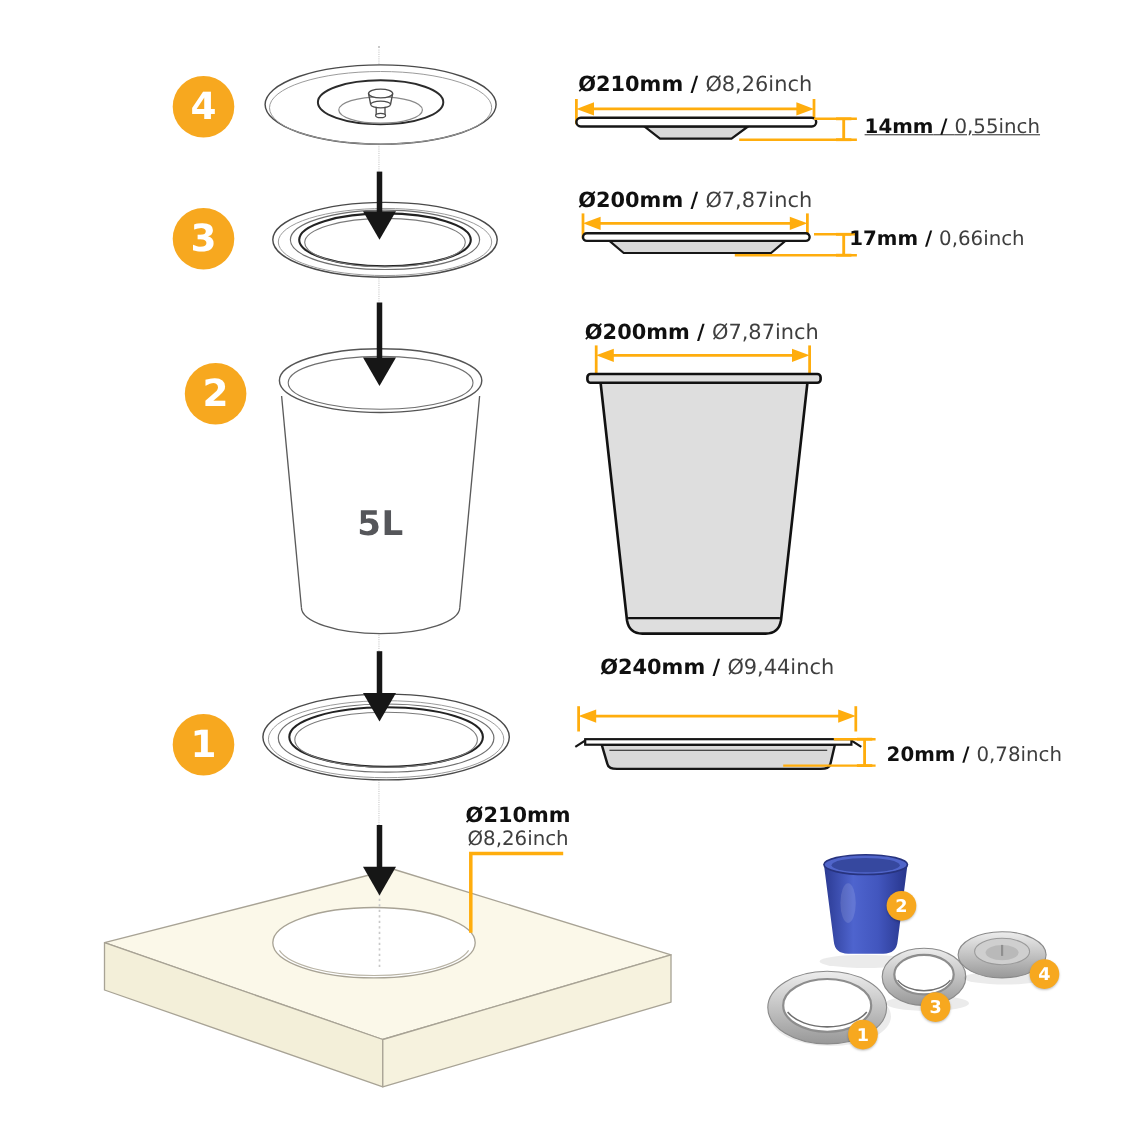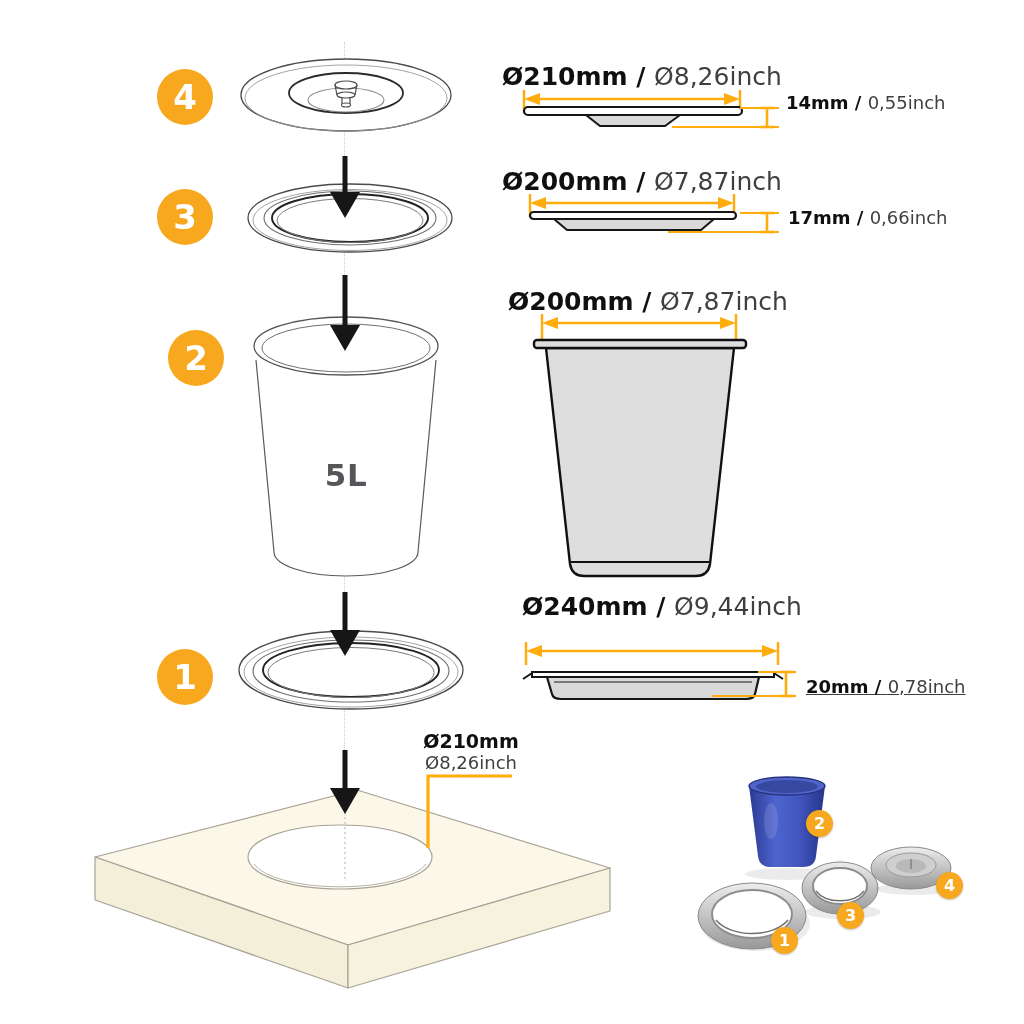--- a/index.html
+++ b/index.html
@@ -15,21 +15,21 @@
     position:absolute;width:56px;height:56px;border-radius:50%;
     background:#F7A81F;color:#fff;font-weight:700;font-size:34px;
     display:flex;align-items:center;justify-content:center;line-height:1;
   }
   .badge-sm{
     width:27px;height:27px;font-size:16px;
     box-shadow:0 1px 2px rgba(0,0,0,.25);
   }
   
   .dim-label{
-    position:absolute;text-align:center;font-size:25px;white-space:nowrap;
+    position:absolute;text-align:center;font-size:19px;white-space:nowrap;
     color:#3f3f3f;line-height:22px;
   }
   .dim-label .b{font-weight:700;color:#101010;}
   .h-label{
     position:absolute;font-size:18px;white-space:nowrap;color:#3f3f3f;line-height:20px;
   }
   .h-label .b{font-weight:700;color:#101010;}
   .cutout-mm{position:absolute;width:120px;text-align:center;font-size:19px;font-weight:700;color:#101010;line-height:21px;}
   .cutout-in{position:absolute;width:120px;text-align:center;font-size:18px;color:#3f3f3f;line-height:20px;}
   .dotline{position:absolute;width:0;border-left:1.5px dotted #c9c9c9;}
@@ -157,21 +157,21 @@
 </svg>
 <svg class="abs" style="left:666px;top:103px;" width="116" height="30" viewBox="0 0 116 30">
   <g stroke="#FFAD0D" fill="none">
     <line x1="74" y1="5" x2="113" y2="5" stroke-width="2.2"></line>
     <line x1="6" y1="24" x2="113" y2="24" stroke-width="2.2"></line>
     <line x1="101" y1="5" x2="101" y2="24" stroke-width="2.6"></line>
     <line x1="94" y1="5" x2="108" y2="5" stroke-width="2.6"></line>
     <line x1="94" y1="24" x2="108" y2="24" stroke-width="2.6"></line>
   </g>
 </svg>
-<div class="h-label" style="left:786px;top:93px;">
+<div class="h-label" style="left:786px;top:106px;text-decoration:underline;">
   <span class="b">14mm</span><span class="b"> / </span><span>0,55inch</span>
 </div>
 
 <div class="dim-label" style="left:502px;top:171px;width:260px;">
   <span class="b">Ø200mm</span><span class="b"> / </span><span>Ø7,87inch</span>
 </div>
 <svg class="abs" style="left:528px;top:192px;" width="208" height="26" viewBox="0 0 208 26">
   <g stroke="#FFAD0D" fill="#FFAD0D">
     <line x1="2" y1="2" x2="2" y2="25" stroke-width="2.5"></line>
     <line x1="206" y1="2" x2="206" y2="25" stroke-width="2.5"></line>
@@ -186,21 +186,21 @@
 </svg>
 <svg class="abs" style="left:660px;top:208px;" width="122" height="30" viewBox="0 0 122 30">
   <g stroke="#FFAD0D" fill="none">
     <line x1="80" y1="5" x2="119" y2="5" stroke-width="2.2"></line>
     <line x1="8" y1="24" x2="119" y2="24" stroke-width="2.2"></line>
     <line x1="107" y1="5" x2="107" y2="24" stroke-width="2.6"></line>
     <line x1="100" y1="5" x2="114" y2="5" stroke-width="2.6"></line>
     <line x1="100" y1="24" x2="114" y2="24" stroke-width="2.6"></line>
   </g>
 </svg>
-<div class="h-label" style="left:788px;top:208px;">
+<div class="h-label" style="left:772px;top:208px;">
   <span class="b">17mm</span><span class="b"> / </span><span>0,66inch</span>
 </div>
 
 <div class="dim-label" style="left:508px;top:291px;width:260px;">
   <span class="b">Ø200mm</span><span class="b"> / </span><span>Ø7,87inch</span>
 </div>
 <svg class="abs" style="left:540px;top:312px;" width="198" height="30" viewBox="0 0 198 30">
   <g stroke="#FFAD0D" fill="#FFAD0D">
     <line x1="2" y1="2" x2="2" y2="28" stroke-width="2.5"></line>
     <line x1="196" y1="2" x2="196" y2="28" stroke-width="2.5"></line>
@@ -235,21 +235,21 @@
 </svg>
 <svg class="abs" style="left:706px;top:664px;" width="96" height="40" viewBox="0 0 96 40">
   <g stroke="#FFAD0D" fill="none">
     <line x1="52" y1="8" x2="90" y2="8" stroke-width="2.2"></line>
     <line x1="6" y1="32" x2="90" y2="32" stroke-width="2.2"></line>
     <line x1="80" y1="8" x2="80" y2="32" stroke-width="2.6"></line>
     <line x1="73" y1="8" x2="87" y2="8" stroke-width="2.6"></line>
     <line x1="73" y1="32" x2="87" y2="32" stroke-width="2.6"></line>
   </g>
 </svg>
-<div class="h-label" style="left:806px;top:677px;text-decoration:underline;">
+<div class="h-label" style="left:806px;top:677px;">
   <span class="b">20mm</span><span class="b"> / </span><span>0,78inch</span>
 </div>
 
 <div class="abs" style="left:680px;top:765px;width:340px;height:220px;">
 
   <svg class="abs" style="left:61px;top:11px;" width="92" height="104" viewBox="0 0 92 104">
     <ellipse cx="46" cy="98" rx="42" ry="6" fill="#000000" opacity="0.08"></ellipse>
     <path d="M8,10 L17,80 Q18,91 30,91 L62,91 Q74,91 75,80 L84,10 Z" fill="url(#blueG)"></path>
     <ellipse cx="46" cy="10" rx="38" ry="9" fill="#5065CA" stroke="#27337E" stroke-width="1.5"></ellipse>
     <ellipse cx="46" cy="10.5" rx="31" ry="6.5" fill="#36489F"></ellipse>

